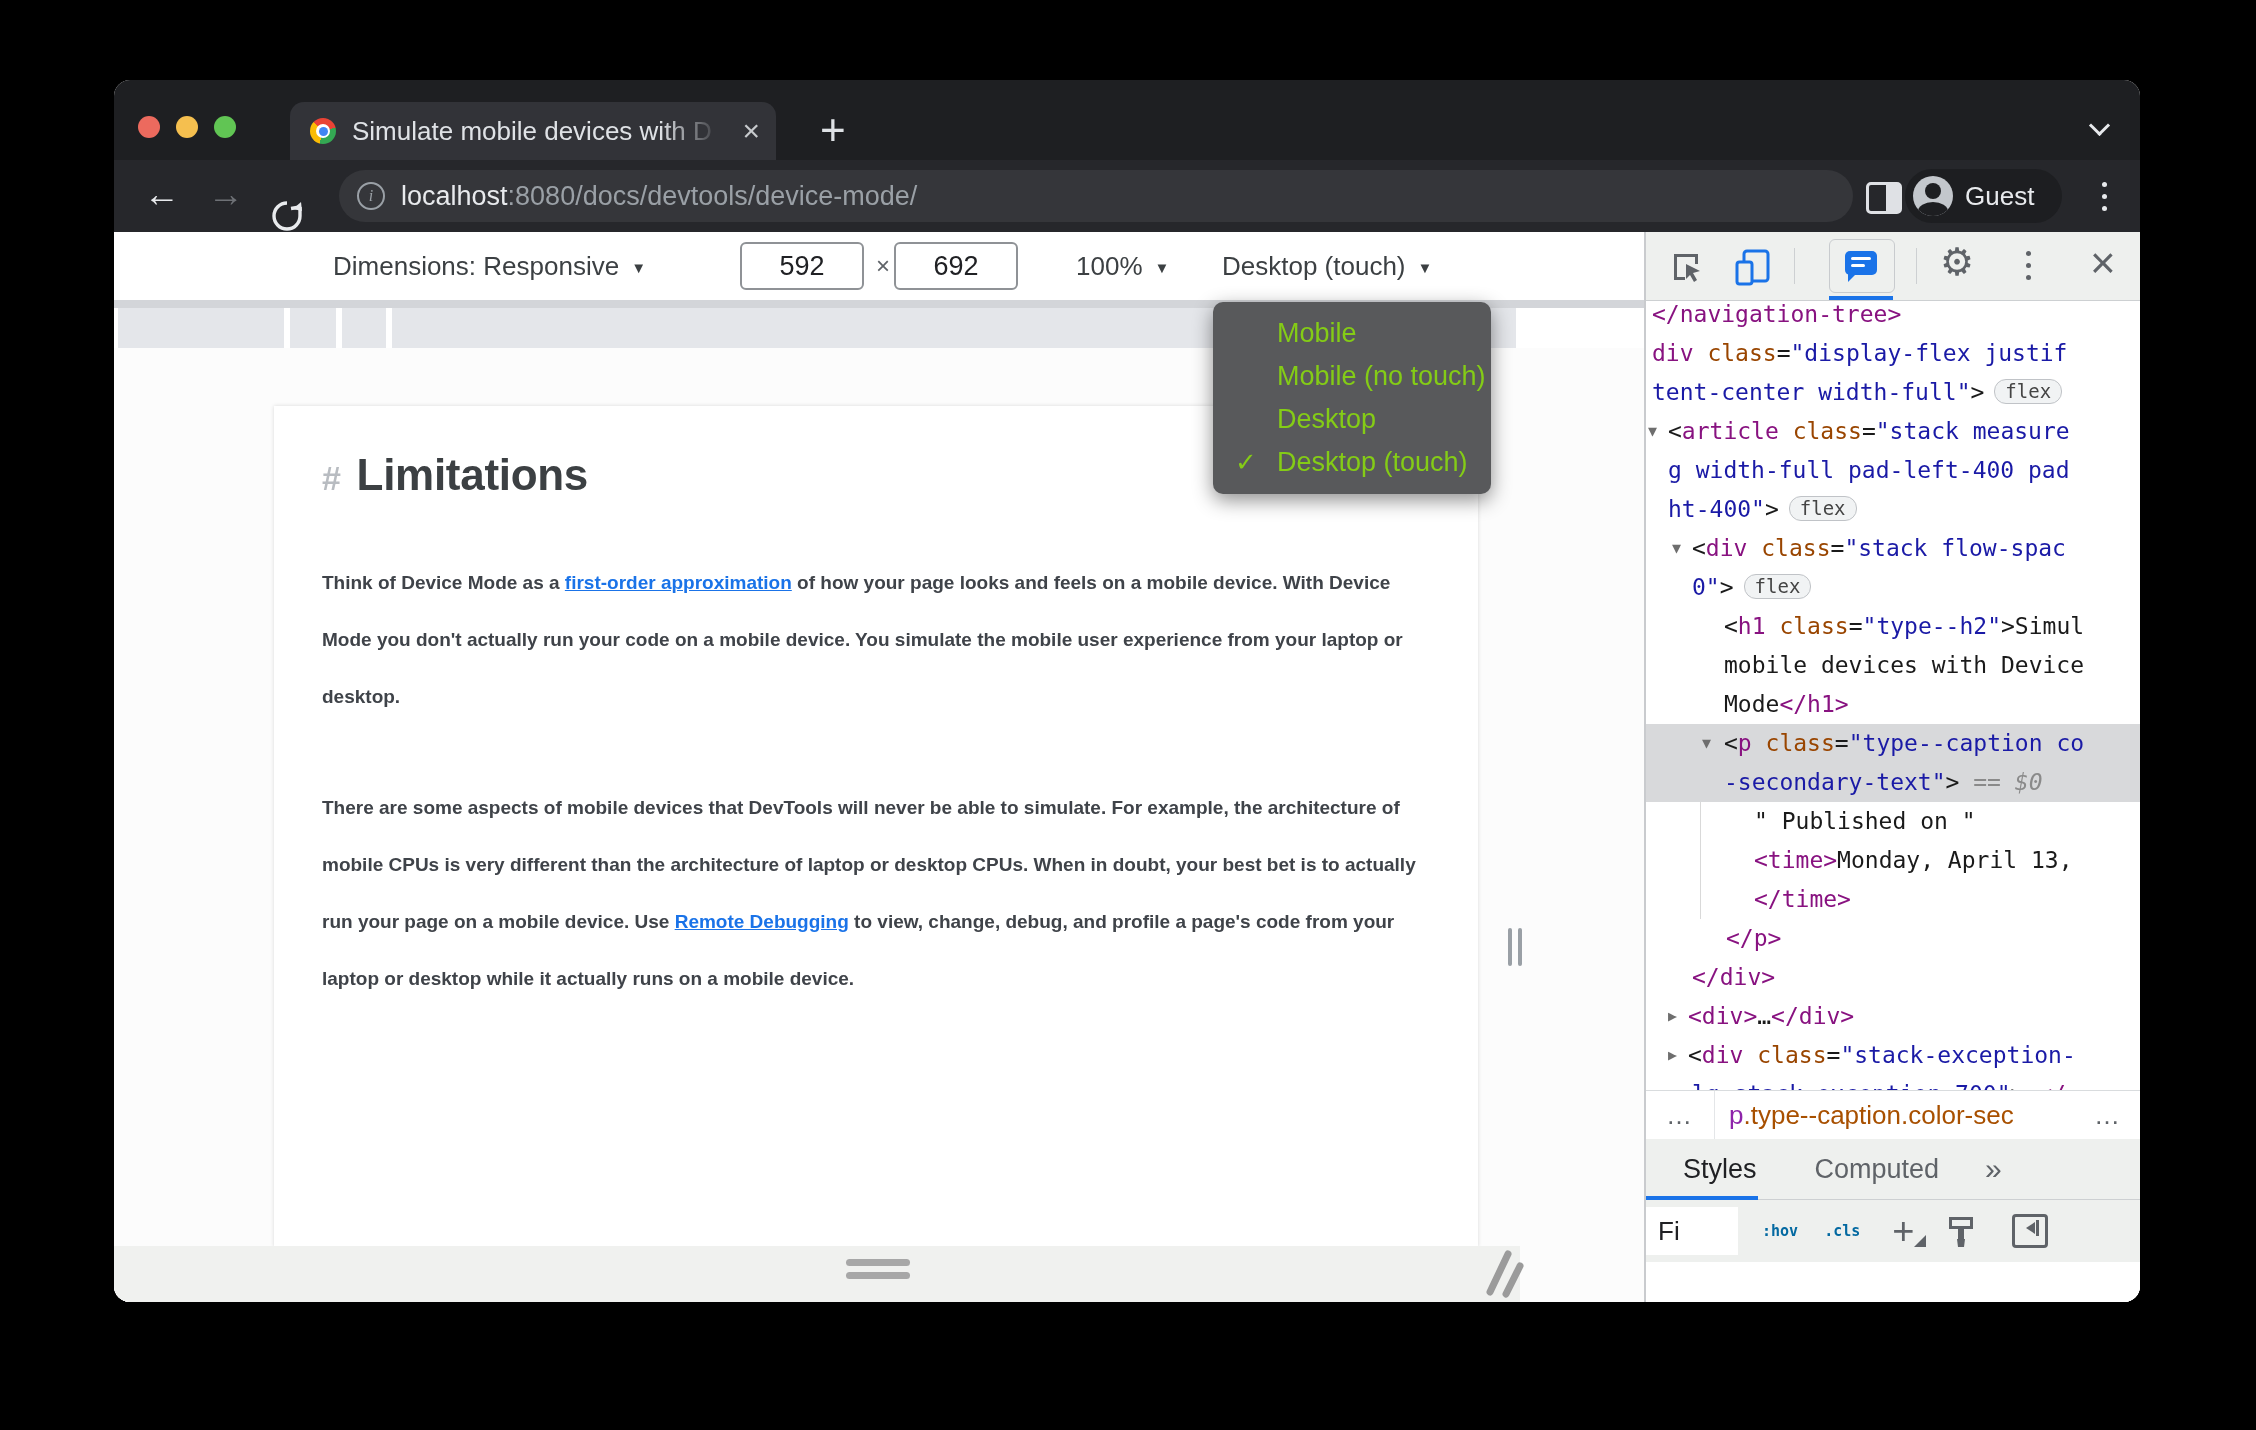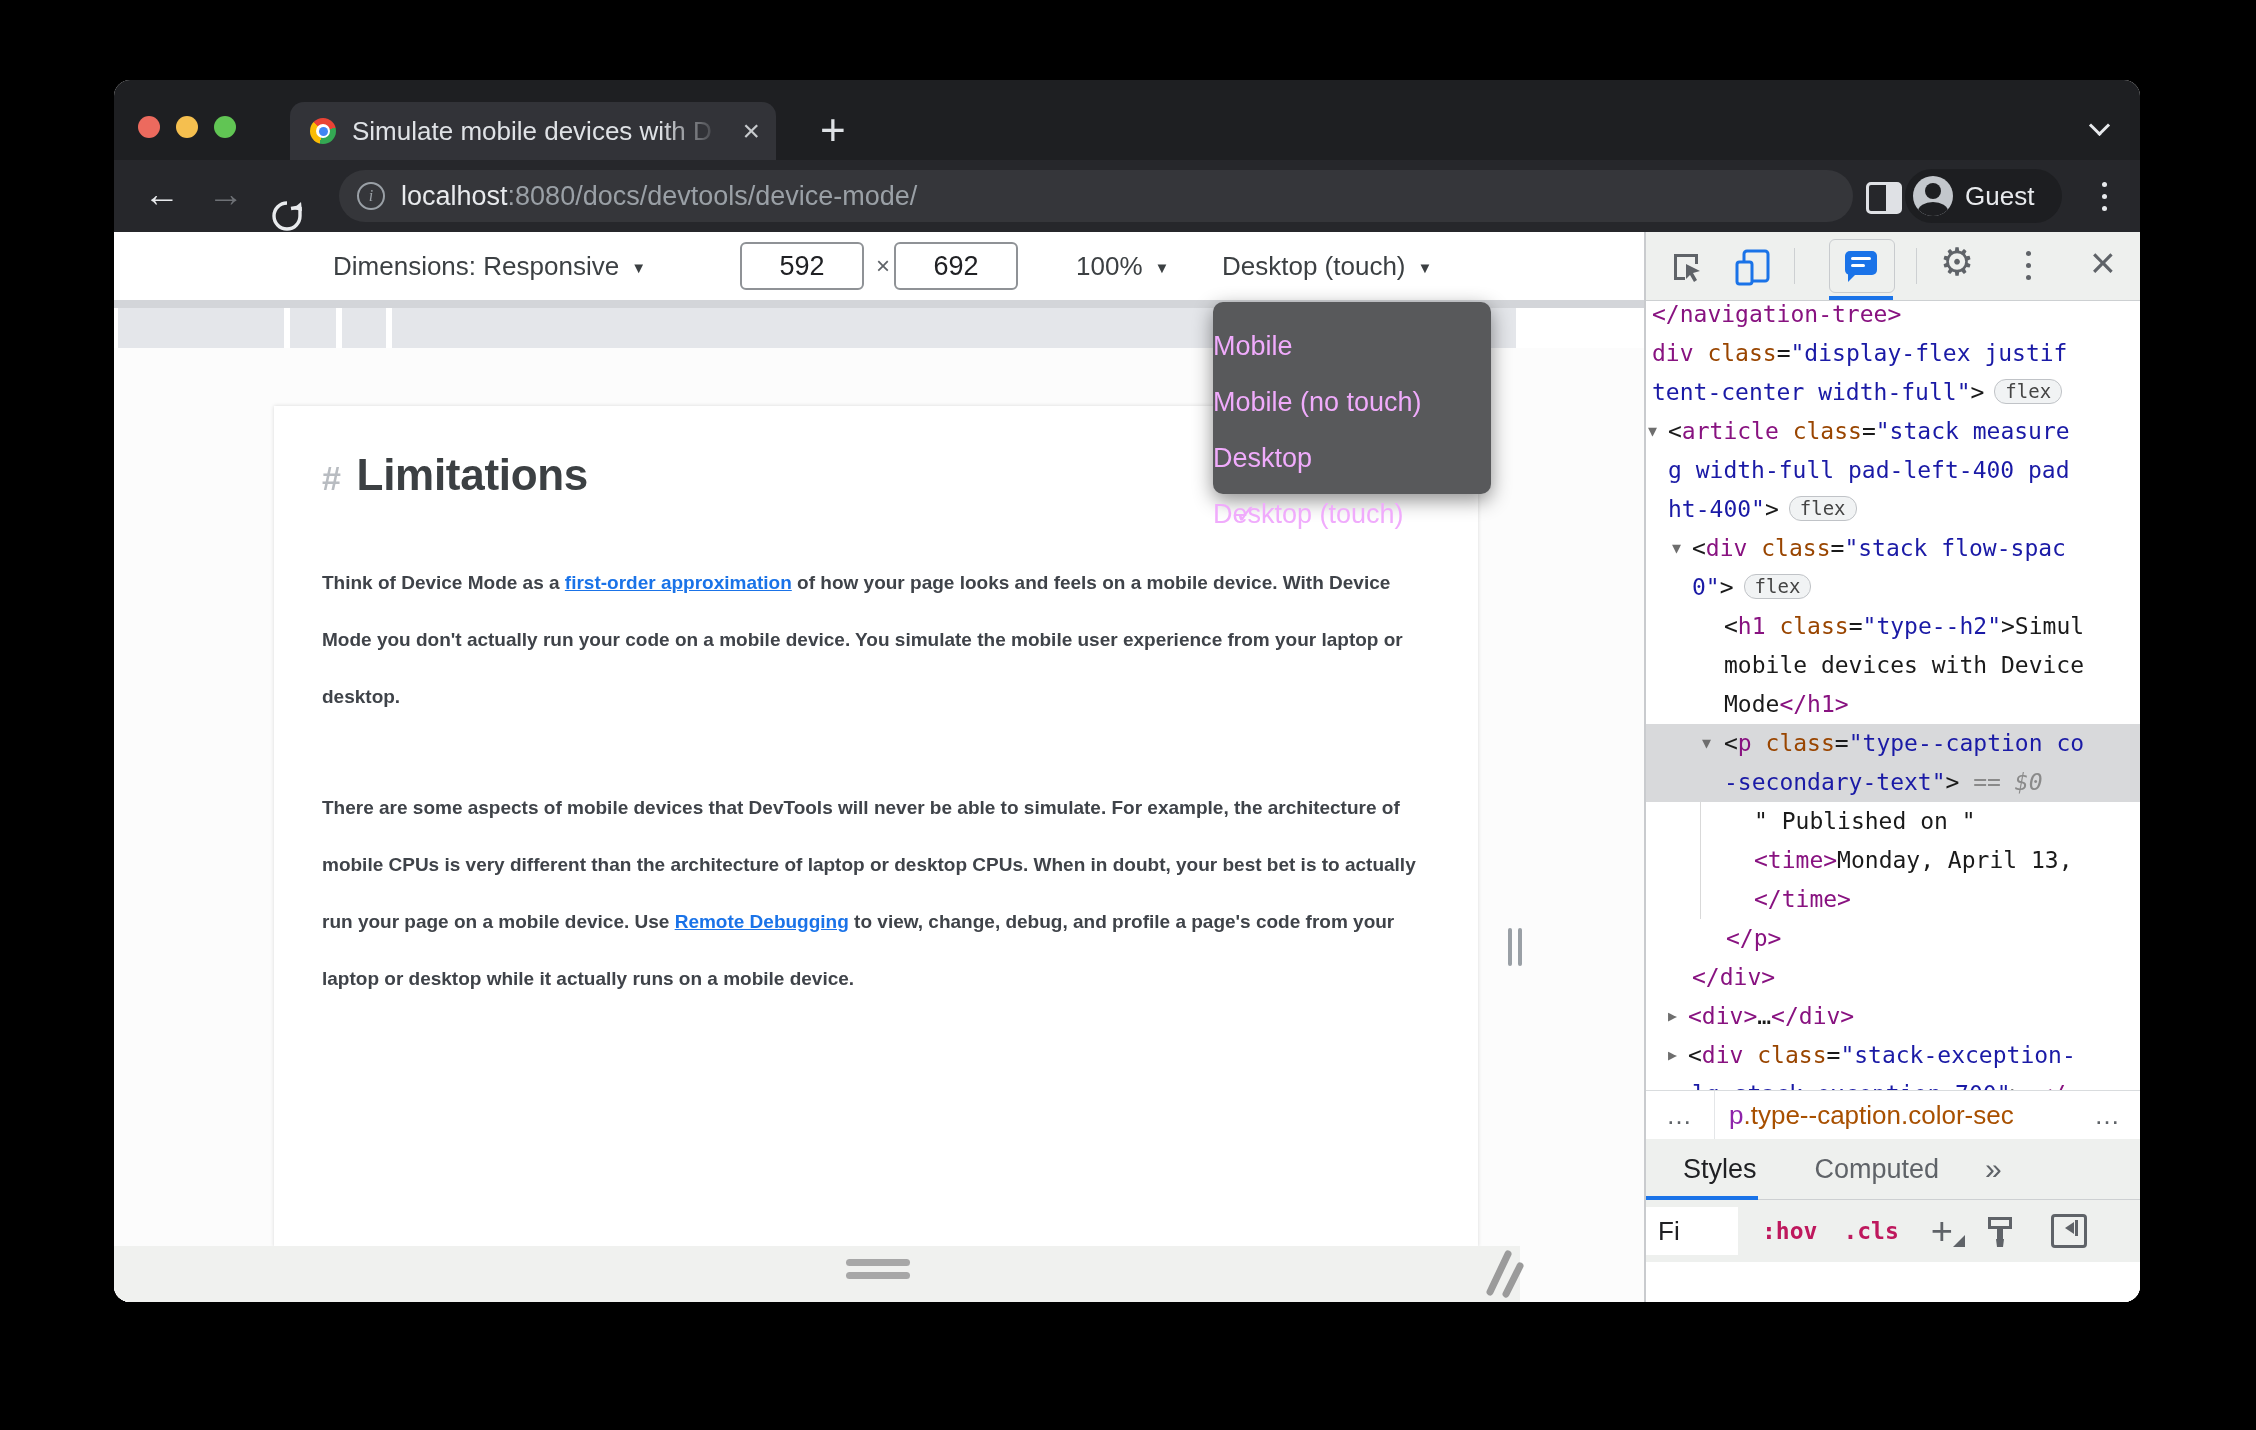--- a/index.html
+++ b/index.html
@@ -70,21 +70,21 @@
   .para a{color:#1a73e8;text-decoration:underline;}
   .handle-right{position:absolute;left:1394px;top:580px;display:flex;gap:6px;}
   .handle-right i{width:4px;height:38px;background:#9aa0a6;border-radius:2px;display:block;}
   .bottom-strip{position:absolute;left:0;bottom:0;width:1406px;height:56px;background:#f0f1ef;}
   .handle-bottom{position:absolute;left:732px;top:13px;}
   .handle-bottom i{display:block;width:64px;height:7px;border-radius:4px;background:#a7a7a7;margin-bottom:6px;}
   .corner-grip{position:absolute;left:1370px;top:2px;}
   
   .menu{position:absolute;left:1213px;top:302px;width:278px;height:192px;background:#58595b;border-radius:10px;
     box-shadow:0 6px 20px rgba(0,0,0,.45);z-index:50;padding-top:10px;box-sizing:border-box;}
-  .menu-item{height:43px;line-height:43px;color:#f0abfc;font-size:27px;position:relative;white-space:nowrap;margin-top:13px;}
+  .menu-item{height:43px;line-height:43px;color:#84cc16;font-size:27px;padding-left:64px;position:relative;white-space:nowrap;}
   .menu-item .check{position:absolute;left:22px;font-size:26px;}
   
   .devtools{flex:1;display:flex;flex-direction:column;background:#fff;min-width:0;}
   .dt-toolbar{height:68px;flex:none;background:#eef0ee;border-bottom:1px solid #cdd0d2;position:relative;}
   .dt-sep{position:absolute;top:16px;width:1px;height:36px;background:#cdd0d2;}
   .bubble-box{position:absolute;left:183px;top:7px;width:64px;height:52px;border:1px solid #c8cbce;border-radius:6px;}
   .bubble{position:absolute;left:15px;top:11px;width:32px;height:24px;background:#1a73e8;border-radius:5px;}
   .bubble::before{content:"";position:absolute;left:3px;bottom:-7px;border:5px solid transparent;border-top-color:#1a73e8;border-left-color:#1a73e8;}
   .bubble i{position:absolute;left:6px;height:3px;background:#fff;display:block;border-radius:2px;}
   .dt-underline{position:absolute;left:183px;bottom:0;width:64px;height:4px;background:#1a73e8;}
@@ -112,21 +112,21 @@
   .crumb-more{margin-left:auto;color:#5f6368;padding-right:18px;letter-spacing:2px;}
   .styles-tabs{height:60px;flex:none;background:#eef0ee;border-bottom:1px solid #cdd0d2;display:flex;align-items:center;
     font-size:27px;position:relative;}
   .tab-styles{color:#202124;margin-left:37px;}
   .tab-computed{color:#5f6368;margin-left:58px;}
   .tab-more{color:#5f6368;margin-left:46px;font-size:30px;}
   .styles-underline{position:absolute;left:0;bottom:-1px;width:112px;height:4px;background:#1a73e8;}
   .filter-row{height:62px;flex:none;background:#eef0ee;display:flex;align-items:center;position:relative;}
   .filter-input{width:92px;height:48px;background:#fff;font-size:26px;color:#202124;line-height:48px;padding-left:12px;
     box-sizing:border-box;flex:none;}
-  .tok{font-family:"DejaVu Sans Mono",monospace;font-size:23px;color:#be185d;font-weight:bold;}
+  .tok{font-family:"DejaVu Sans Mono",monospace;font-size:15px;color:#0369a1;font-weight:bold;}
   .plus-btn{font-size:38px;color:#5f6368;position:relative;margin-left:32px;font-weight:300;}
   .plus-btn::after{content:"";position:absolute;right:-12px;bottom:6px;border:6px solid transparent;border-bottom-color:#5f6368;border-right-color:#5f6368;}
   .dock-icon{width:30px;height:28px;border:3px solid #5f6368;border-radius:4px;margin-left:34px;position:relative;}
   .dock-icon::before{content:"";position:absolute;right:6px;top:3px;width:3px;height:16px;background:#5f6368;}
   .dock-icon::after{content:"";position:absolute;left:5px;top:5px;border:6px solid transparent;border-right:9px solid #5f6368;}
   .dt-filler{height:40px;flex:none;background:#fff;}
 </style>
 </head>
 <body>
 

